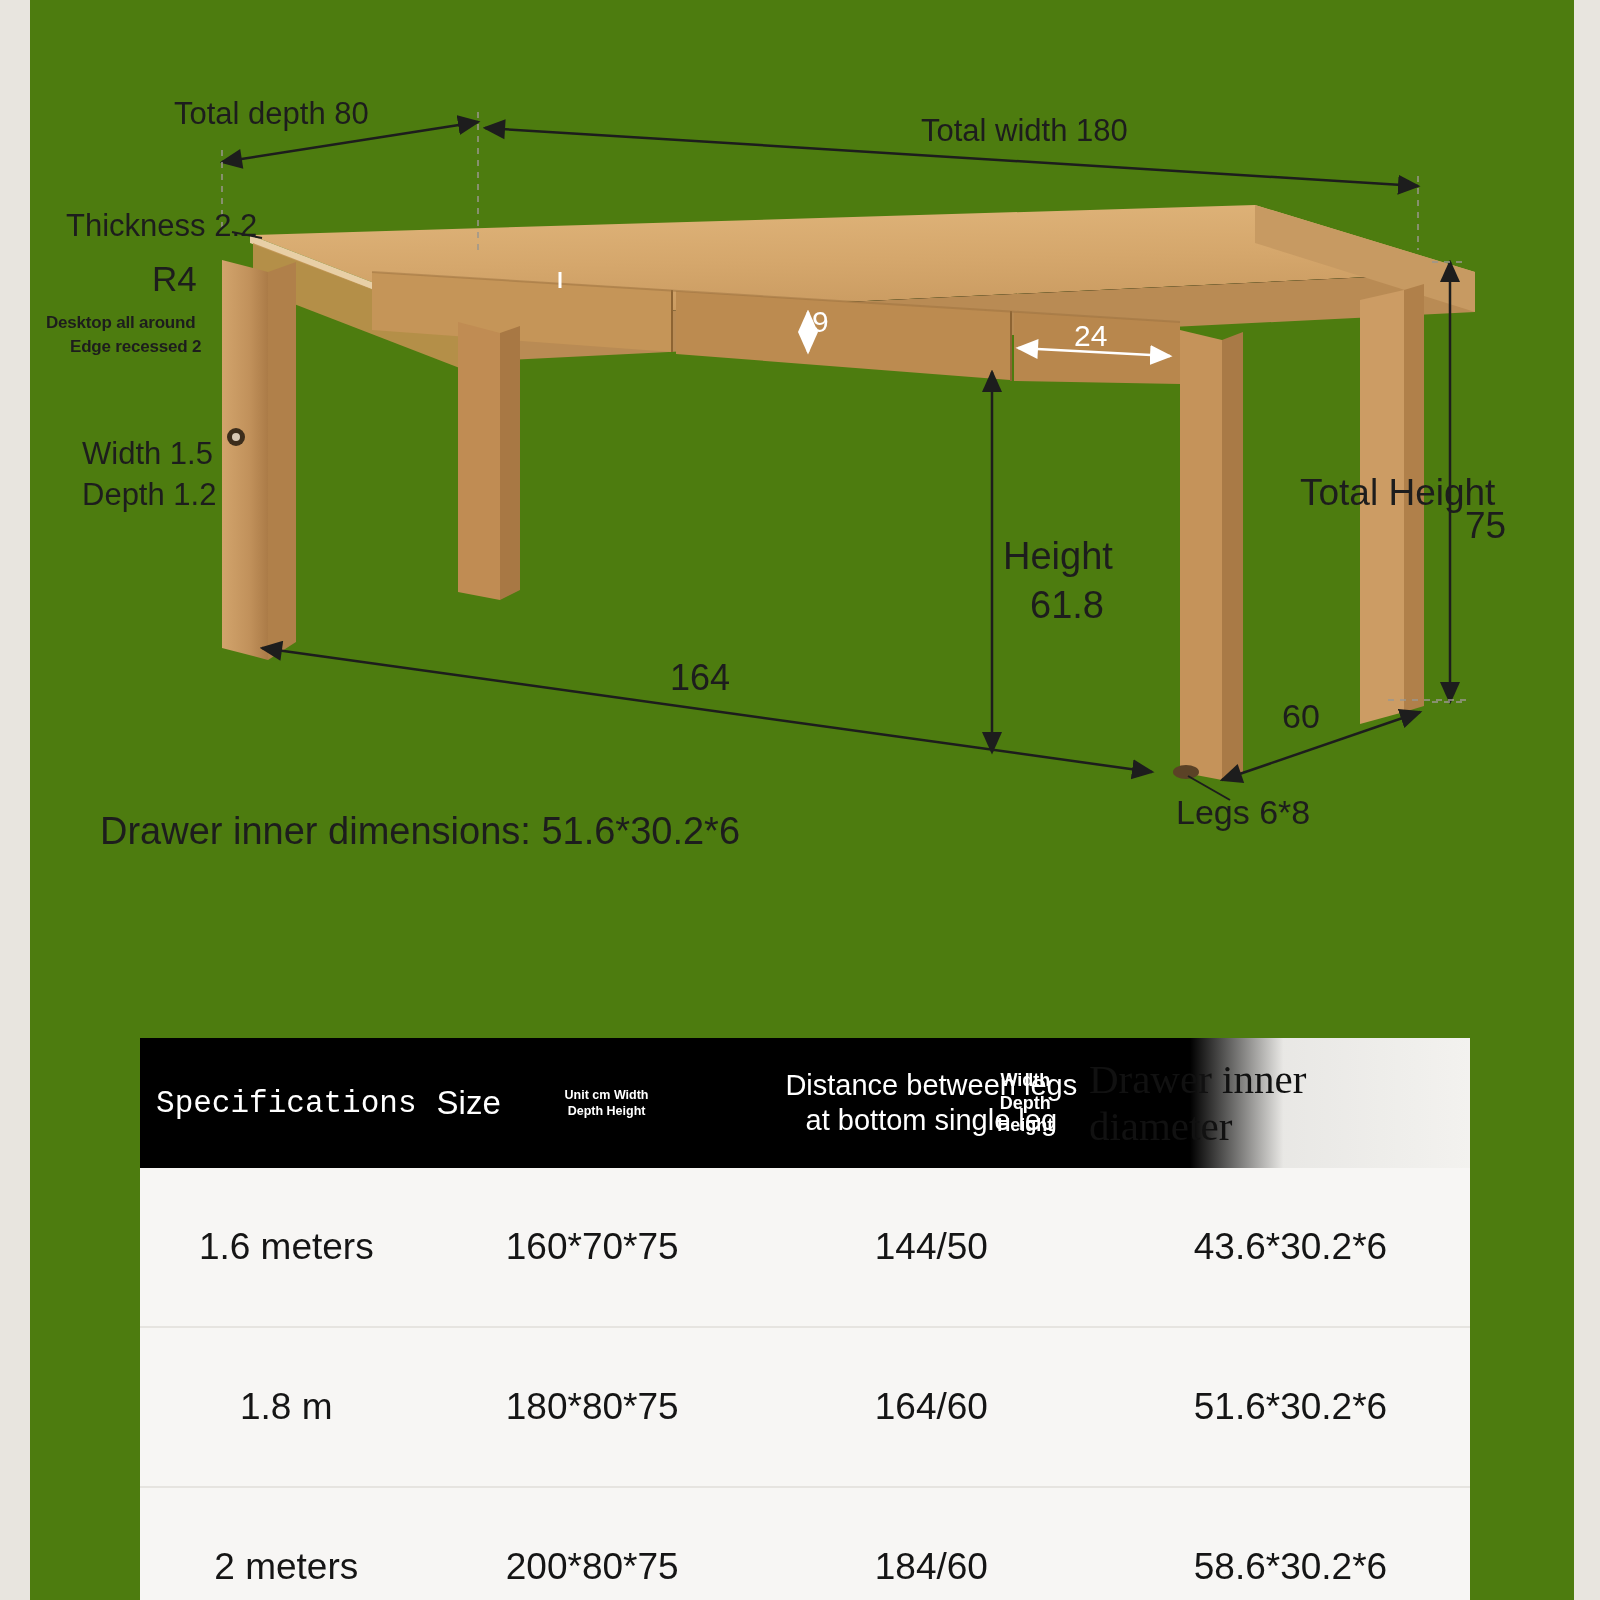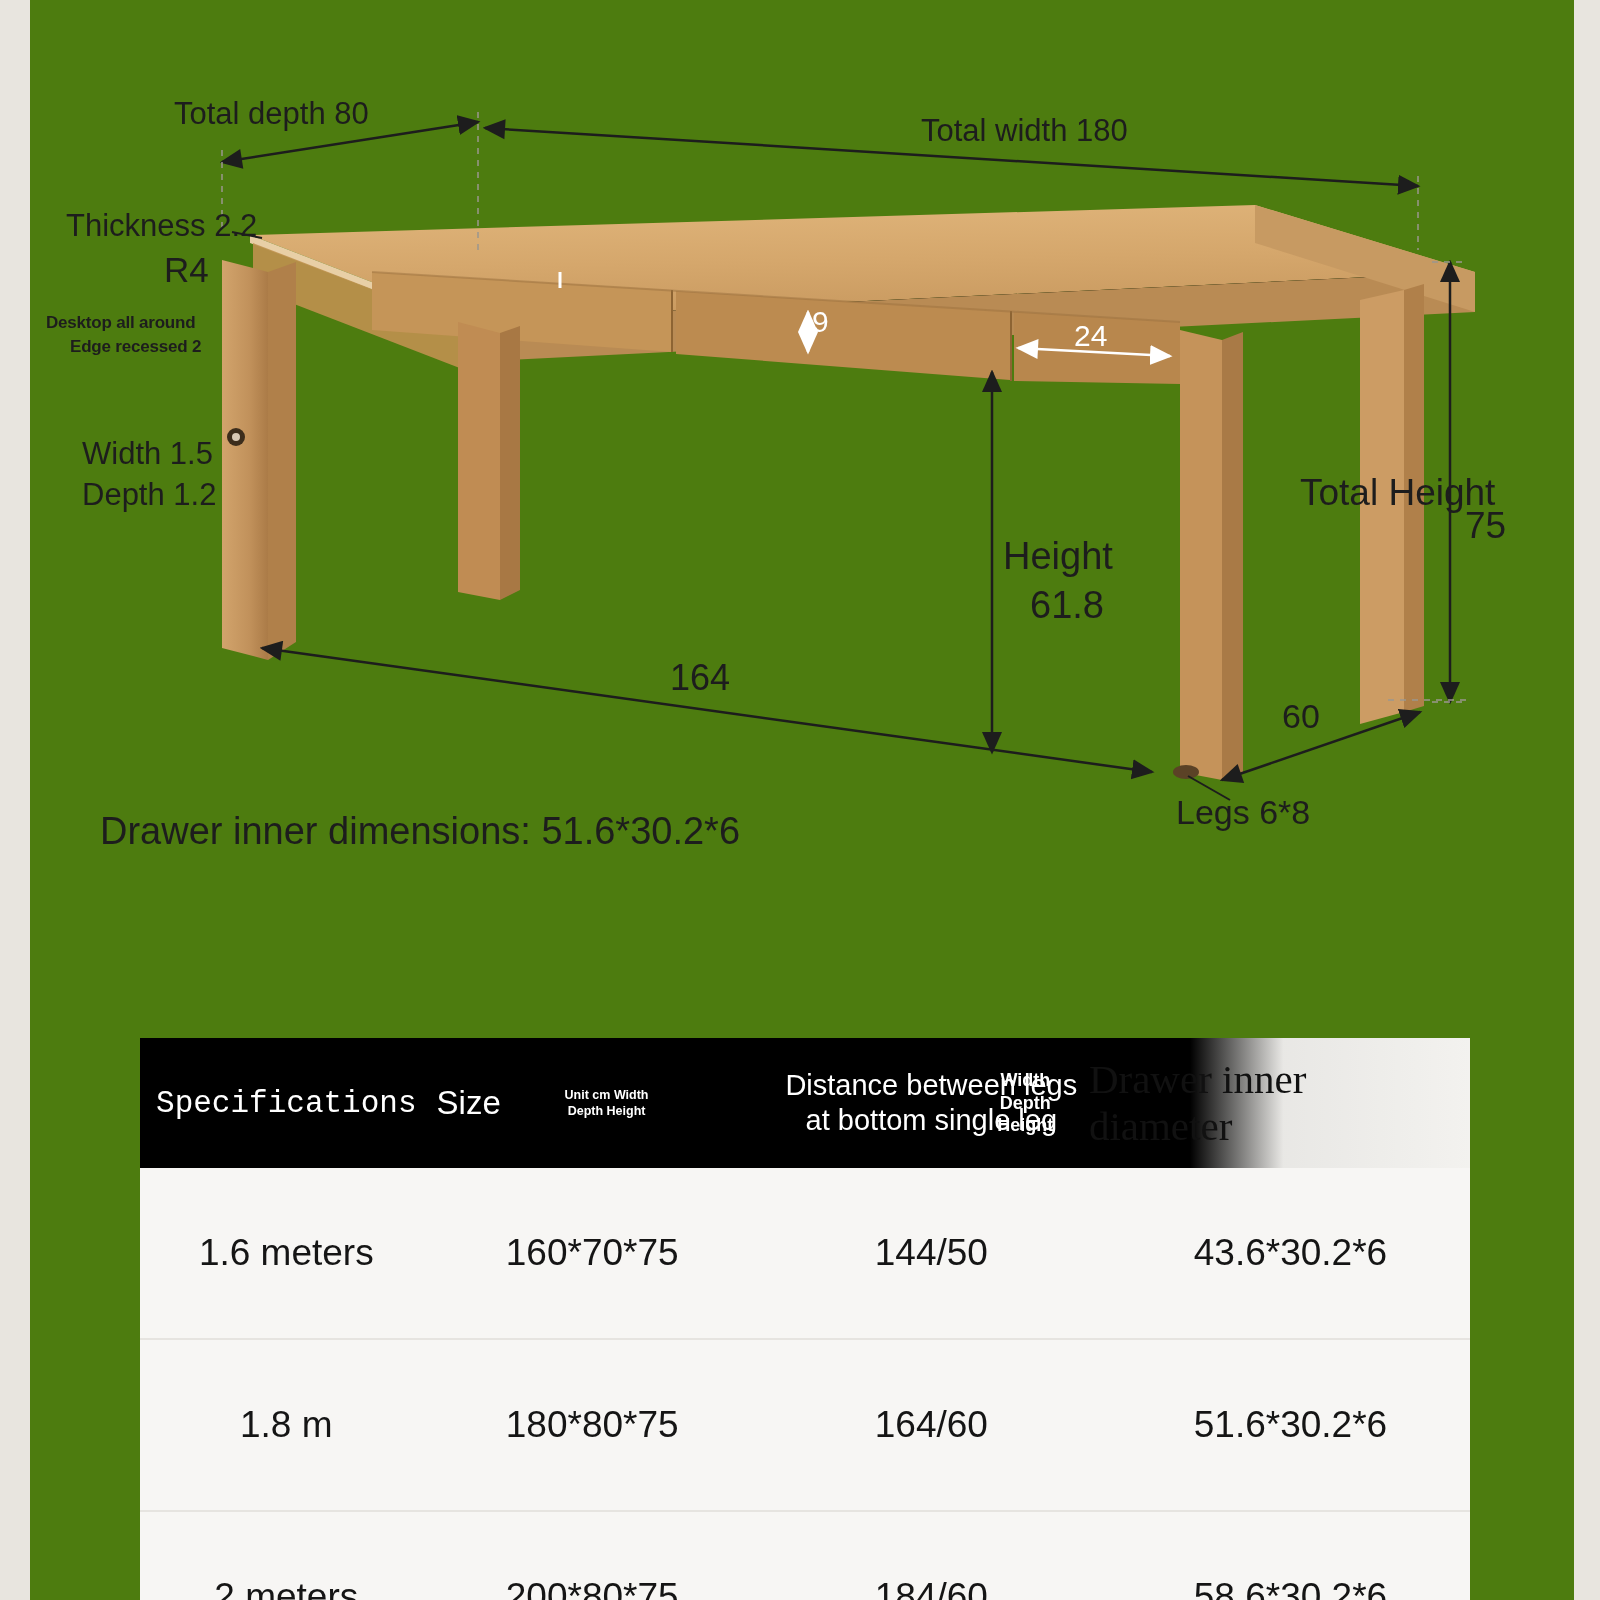--- a/index.html
+++ b/index.html
@@ -76,21 +76,21 @@
     position: relative;
     padding: 0;
   }
   .spec-table td {
     background: #f7f6f4;
     height: 146px;
     text-align: center;
     font-size: 37px;
     color: #151515;
     border-bottom: 2px solid #e6e4e0;
-    padding: 12px;
+    padding: 6px;
   }
   .spec-table tr td:first-child { text-align: center; }
   .hcell { position: relative; height: 130px; }
   .h-main {
     position: absolute; left: 0; right: 0; top: 50%;
     transform: translateY(-50%);
     text-align: center;
     font-size: 31px;
     color: #fff;
     font-family: Liberation Mono, monospace;
@@ -235,21 +235,21 @@
       <path d="M1388,700 L1470,700" stroke="#9b968f" stroke-width="1.5" stroke-dasharray="6,6" fill="none"></path>
 
       <path d="M236,437 L236,437" stroke="#1d1d1d" stroke-width="2" fill="none"></path>
 
       <path d="M1188,776 L1230,800" stroke="#1d1d1d" stroke-width="2" fill="none"></path>
     </svg>
 
     <div class="lbl" style="left:174px; top:96px;">Total depth 80</div>
     <div class="lbl" style="left:921px; top:113px;">Total width 180</div>
     <div class="lbl" style="left:66px; top:208px;">Thickness 2.2</div>
-    <div class="lbl big" style="left:152px; top:250px;margin-left:12px;">R4</div>
+    <div class="lbl big" style="left:152px; top:259px;">R4</div>
     <div class="lbl small" style="left:46px; top:313px;">Desktop all around</div>
     <div class="lbl small" style="left:70px; top:337px;">Edge recessed 2</div>
     <div class="lbl" style="left:82px; top:436px;">Width 1.5</div>
     <div class="lbl" style="left:82px; top:477px;">Depth 1.2</div>
     <div class="lbl white" style="left:812px; top:305px;">9</div>
     <div class="lbl white" style="left:1074px; top:319px;">24</div>
     <div class="lbl" style="left:1003px; top:535px; font-size:38px;">Height</div>
     <div class="lbl" style="left:1030px; top:584px; font-size:38px;">61.8</div>
     <div class="lbl" style="left:1300px; top:472px; font-size:37px;">Total Height</div>
     <div class="lbl" style="left:1465px; top:505px; font-size:37px;">75</div>

